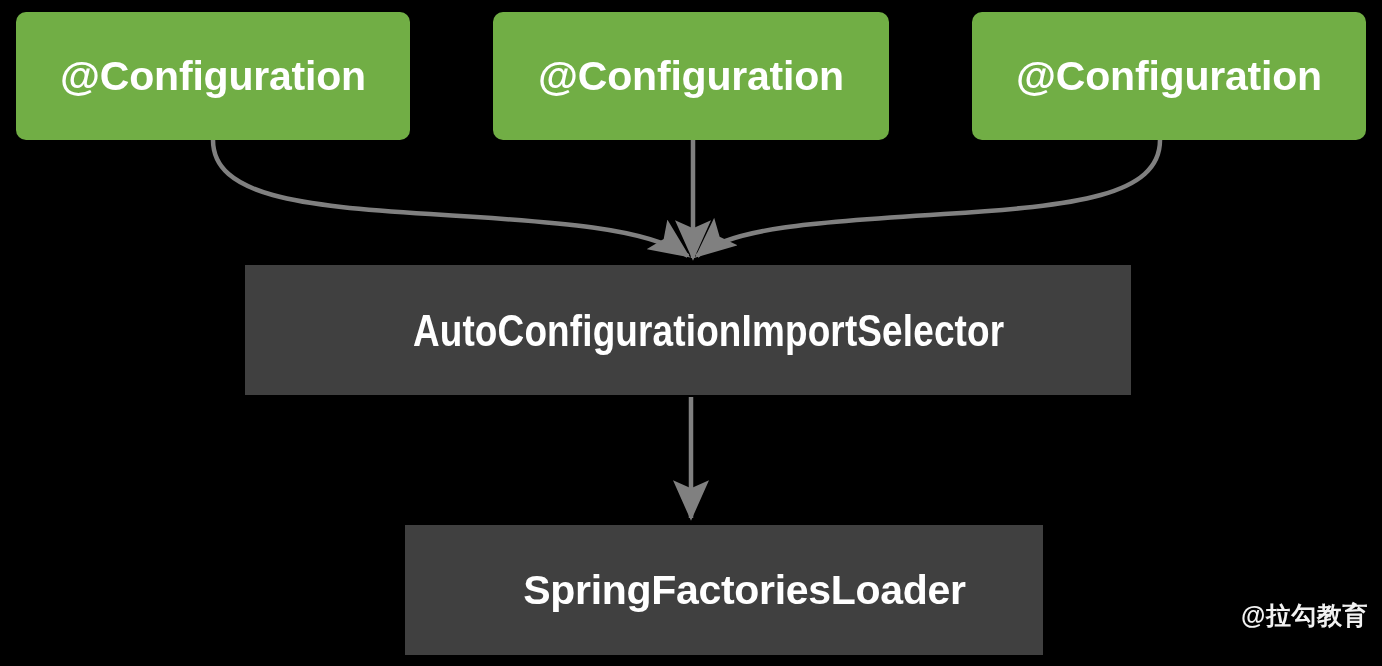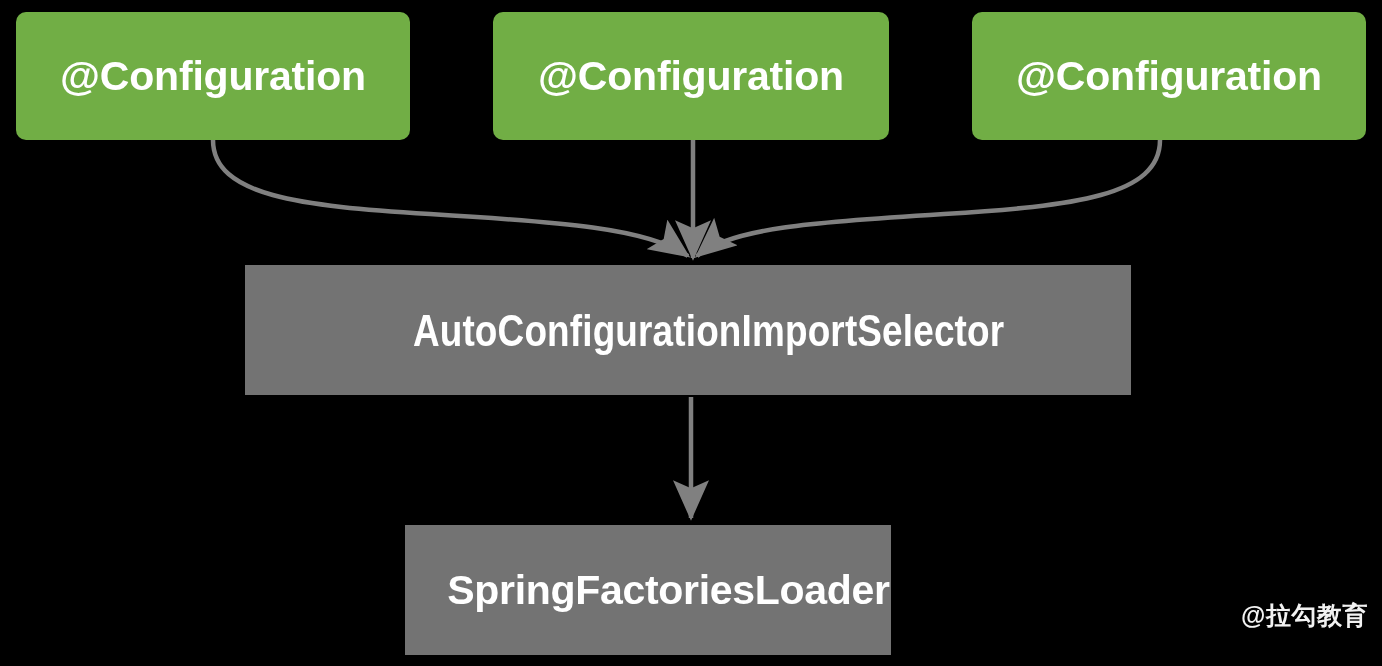--- a/index.html
+++ b/index.html
@@ -31,21 +31,21 @@
     white-space: nowrap;
     user-select: none;
   }
   .node-green {
     background: #71ae45;
     font-size: 41px;
     letter-spacing: -0.2px;
     border-radius: 10px;
   }
   .node-orange {
-    background: #737373;
+    background: #404040;
     padding-left: 41px;
   }
   #node-config-1 { left: 16px;  top: 12px; width: 394px; height: 128px; }
   #node-config-2 { left: 493px; top: 12px; width: 396px; height: 128px; }
   #node-config-3 { left: 972px; top: 12px; width: 394px; height: 128px; }
 
   #node-selector {
     left: 245px;
     top: 265px;
     width: 886px;
@@ -55,21 +55,21 @@
   }
   #node-selector .node-label {
     display: inline-block;
     transform: scaleX(0.82);
     font-size: 45px;
     letter-spacing: 0.2px;
   }
   #node-loader {
     left: 405px;
     top: 525px;
-    width: 486px;
+    width: 638px;
     height: 130px;
     font-size: 41px;
   }
   #node-loader .node-label {
     display: inline-block;
     letter-spacing: -0.3px;
   }
 
   #edges {
     position: absolute;

